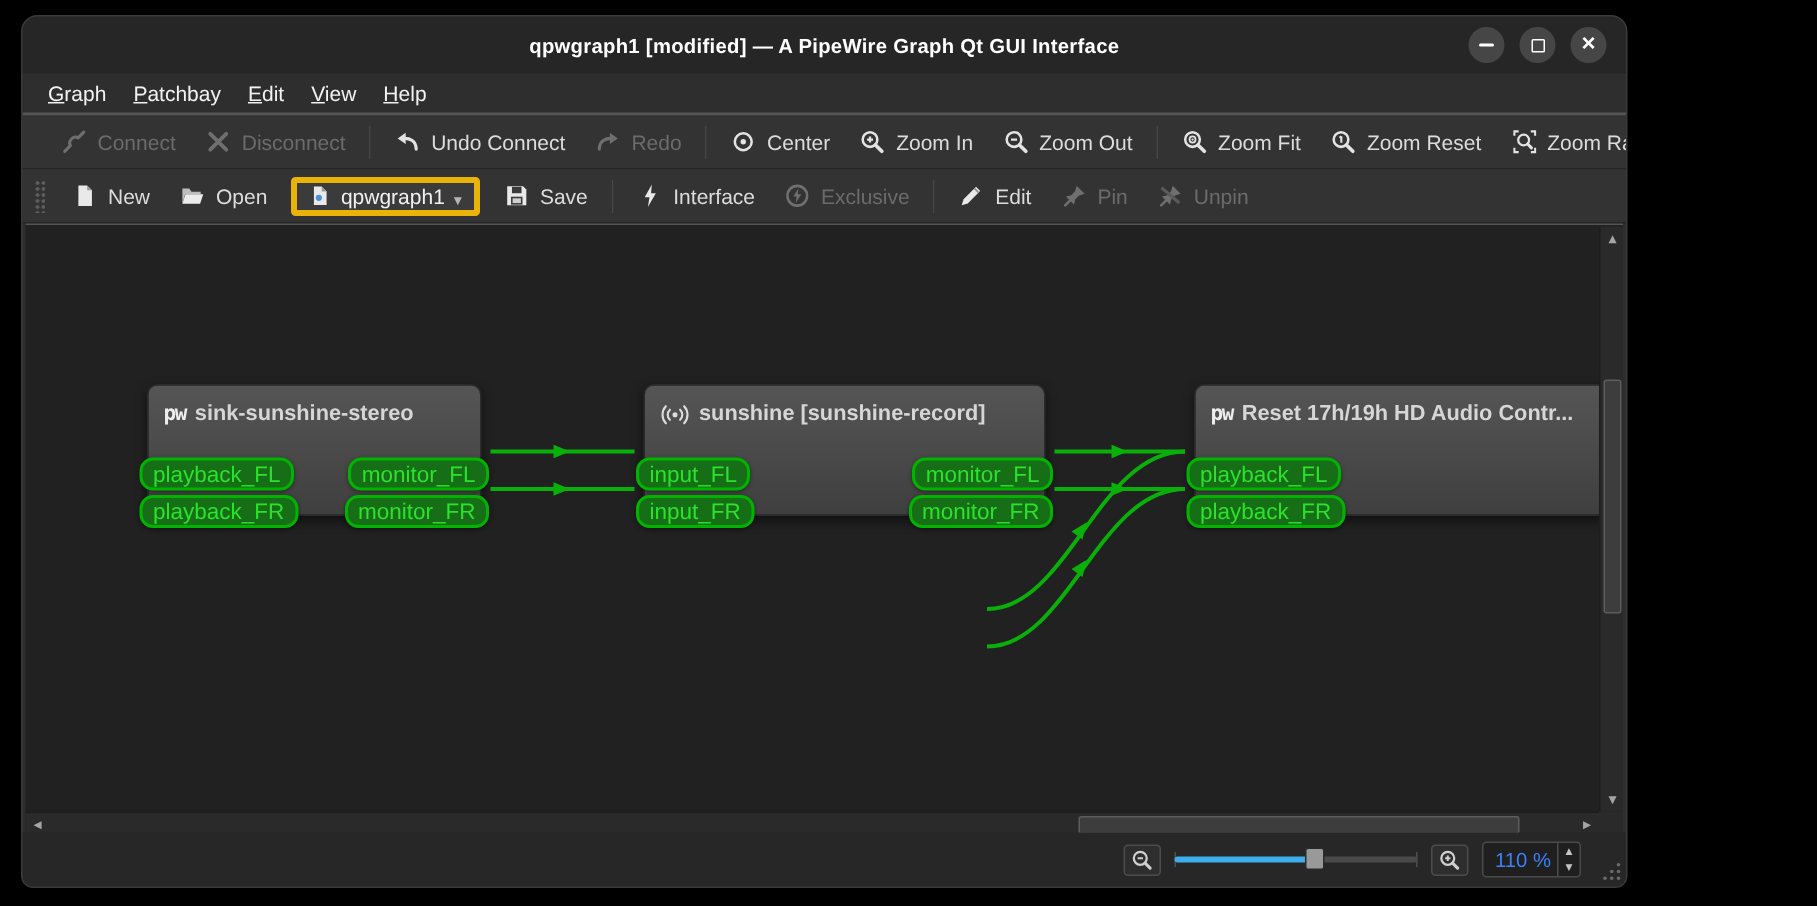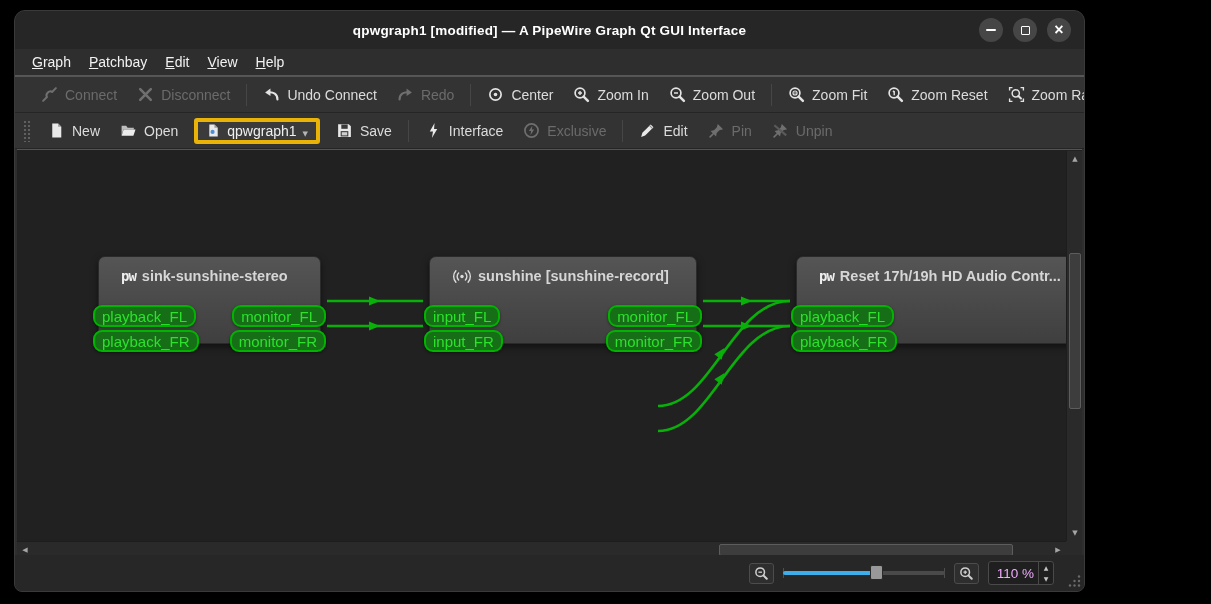--- a/index.html
+++ b/index.html
@@ -38,21 +38,21 @@
   .combo { display:flex; align-items:center; gap:6px; height:26px; margin:0 6px; padding:0 8px;
     background:#3b3b3b; border:4px solid #eab308; border-radius:3px; color:#f0f0f0; font-size:14px; }
   .combo .ic { width:15px; height:15px; }
   .caret::before { content:"▼"; font-size:7px; color:#b5b5b5; font-family:"DejaVu Sans",sans-serif; }
   
   .canvas-frame { position:absolute; left:2px; right:2px; top:138px; height:408px;
     background:#212121; border-top:1px solid #545454; }
   .view { position:absolute; left:0; top:1px; right:16px; bottom:16px; overflow:hidden; }
   .node { position:absolute; background:linear-gradient(180deg,#555555,#3f3f3f);
     border:1px solid #2a2a2a; border-radius:7px; box-shadow:0 3px 7px rgba(0,0,0,.5); }
-  .node-header { display:flex; align-items:center; gap:6px; height:33px; padding:5px 22px 0; color:#d6d6d6; font-weight:bold; font-size:14.5px; white-space:nowrap; overflow:hidden; }
+  .node-header { display:flex; align-items:center; gap:6px; height:33px; padding:5px 10px 0; color:#d6d6d6; font-weight:bold; font-size:14.5px; white-space:nowrap; overflow:hidden; }
   .pw-glyph::before { content:"pw"; font-family:"DejaVu Sans Mono",monospace; font-weight:bold; font-size:14px; color:#ededed; letter-spacing:-1px; }
   .bcast { width:20px; height:15px; display:block; }
   .ports { display:flex; flex-direction:column; gap:3px; margin-top:15px; }
   .port-row { display:flex; justify-content:space-between; height:22px; }
   .port-row.only-in { justify-content:flex-start; }
   .port-row.only-out { justify-content:flex-end; }
   .port { height:22px; display:inline-flex; align-items:center; padding:0 7px;
     background:#166e16; border:2px solid #00b400; border-radius:9px;
     color:#2ce22c; font-size:15px; white-space:nowrap; box-shadow:0 1px 3px rgba(0,0,0,.4); }
   .port.in  { margin-left:-6px; }
@@ -73,21 +73,21 @@
   .statusbar { position:absolute; left:0; right:0; bottom:0; height:36px; background:#272727;
     display:flex; align-items:center; justify-content:flex-end; gap:9px; padding-right:30px; }
   .zbtn { width:25px; height:21px; border:1px solid #4c4c4c; border-radius:3px; background:#2e2e2e; display:flex; align-items:center; justify-content:center; }
   .zbtn .ic { width:15px; height:15px; }
   .slider { position:relative; width:162px; height:18px; }
   .sl-track-l { position:absolute; left:0; top:7px; height:4px; width:58%; background:#3daee9; border-radius:2px; }
   .sl-track-r { position:absolute; left:58%; top:7px; height:4px; right:0; background:#4a4a4a; border-radius:2px; }
   .sl-tick { position:absolute; top:4px; width:1px; height:10px; background:#4e4e4e; }
   .sl-handle { position:absolute; left:calc(58% - 7px); top:1px; width:13px; height:15px; background:#999999; border:1px solid #2a2a2a; border-radius:2px; }
   .spinbox { width:66px; height:24px; background:#1f1f1f; border:1px solid #4a4a4a; border-radius:3px; display:flex; align-items:stretch; }
-  .spin-val { flex:1; display:flex; align-items:center; justify-content:flex-end; color:#f0abfc; font-size:13.5px; padding-right:4px; }
+  .spin-val { flex:1; display:flex; align-items:center; justify-content:flex-end; color:#3b82f6; font-size:13.5px; padding-right:4px; }
   .spin-btns { width:15px; border-left:1px solid #4a4a4a; display:flex; flex-direction:column; }
   .spin-btn { flex:1; display:flex; align-items:center; justify-content:center; color:#c4c4c4; font-size:6px; font-family:"DejaVu Sans",sans-serif; }
   .grip { position:absolute; right:3px; bottom:3px; width:14px; height:14px; }
 </style>
 </head>
 <body>
 
 <div class="window">
 
   <div class="titlebar">

